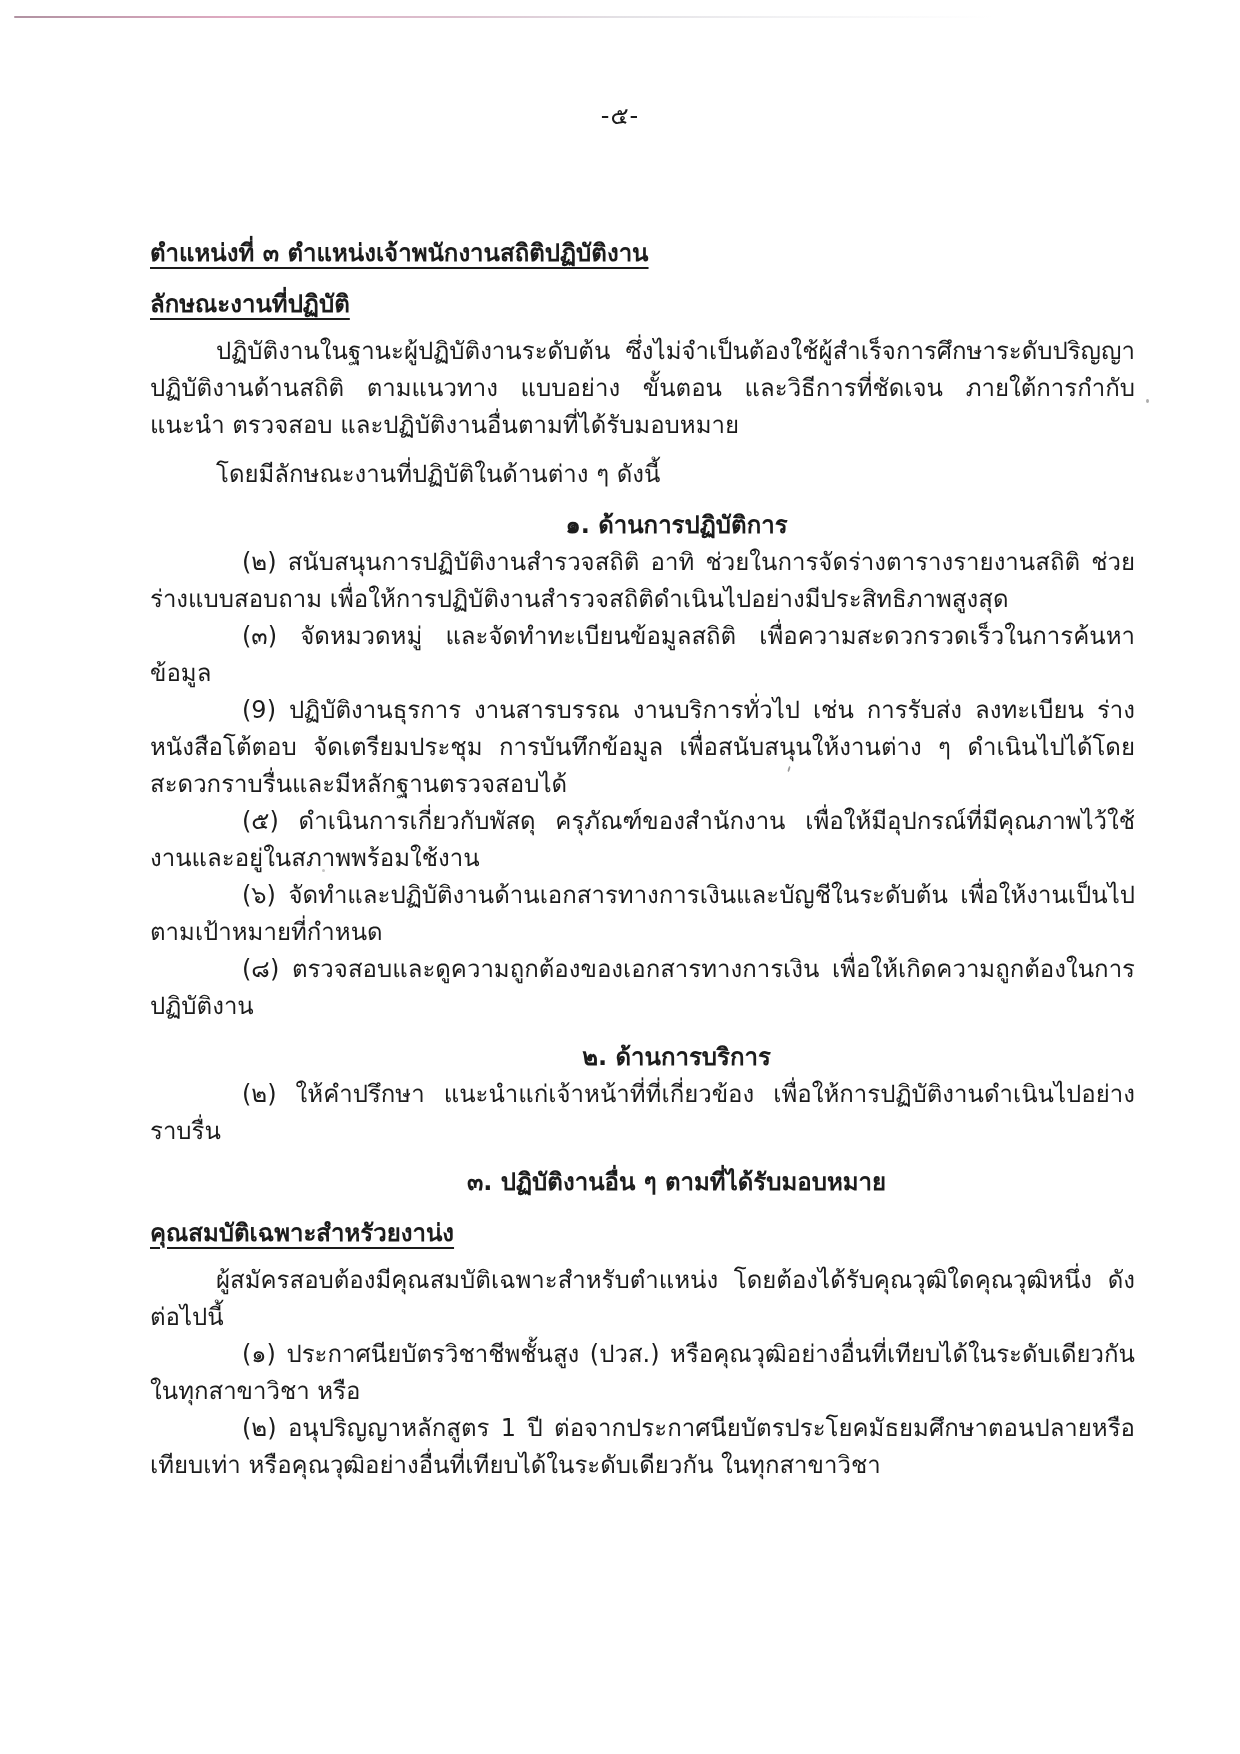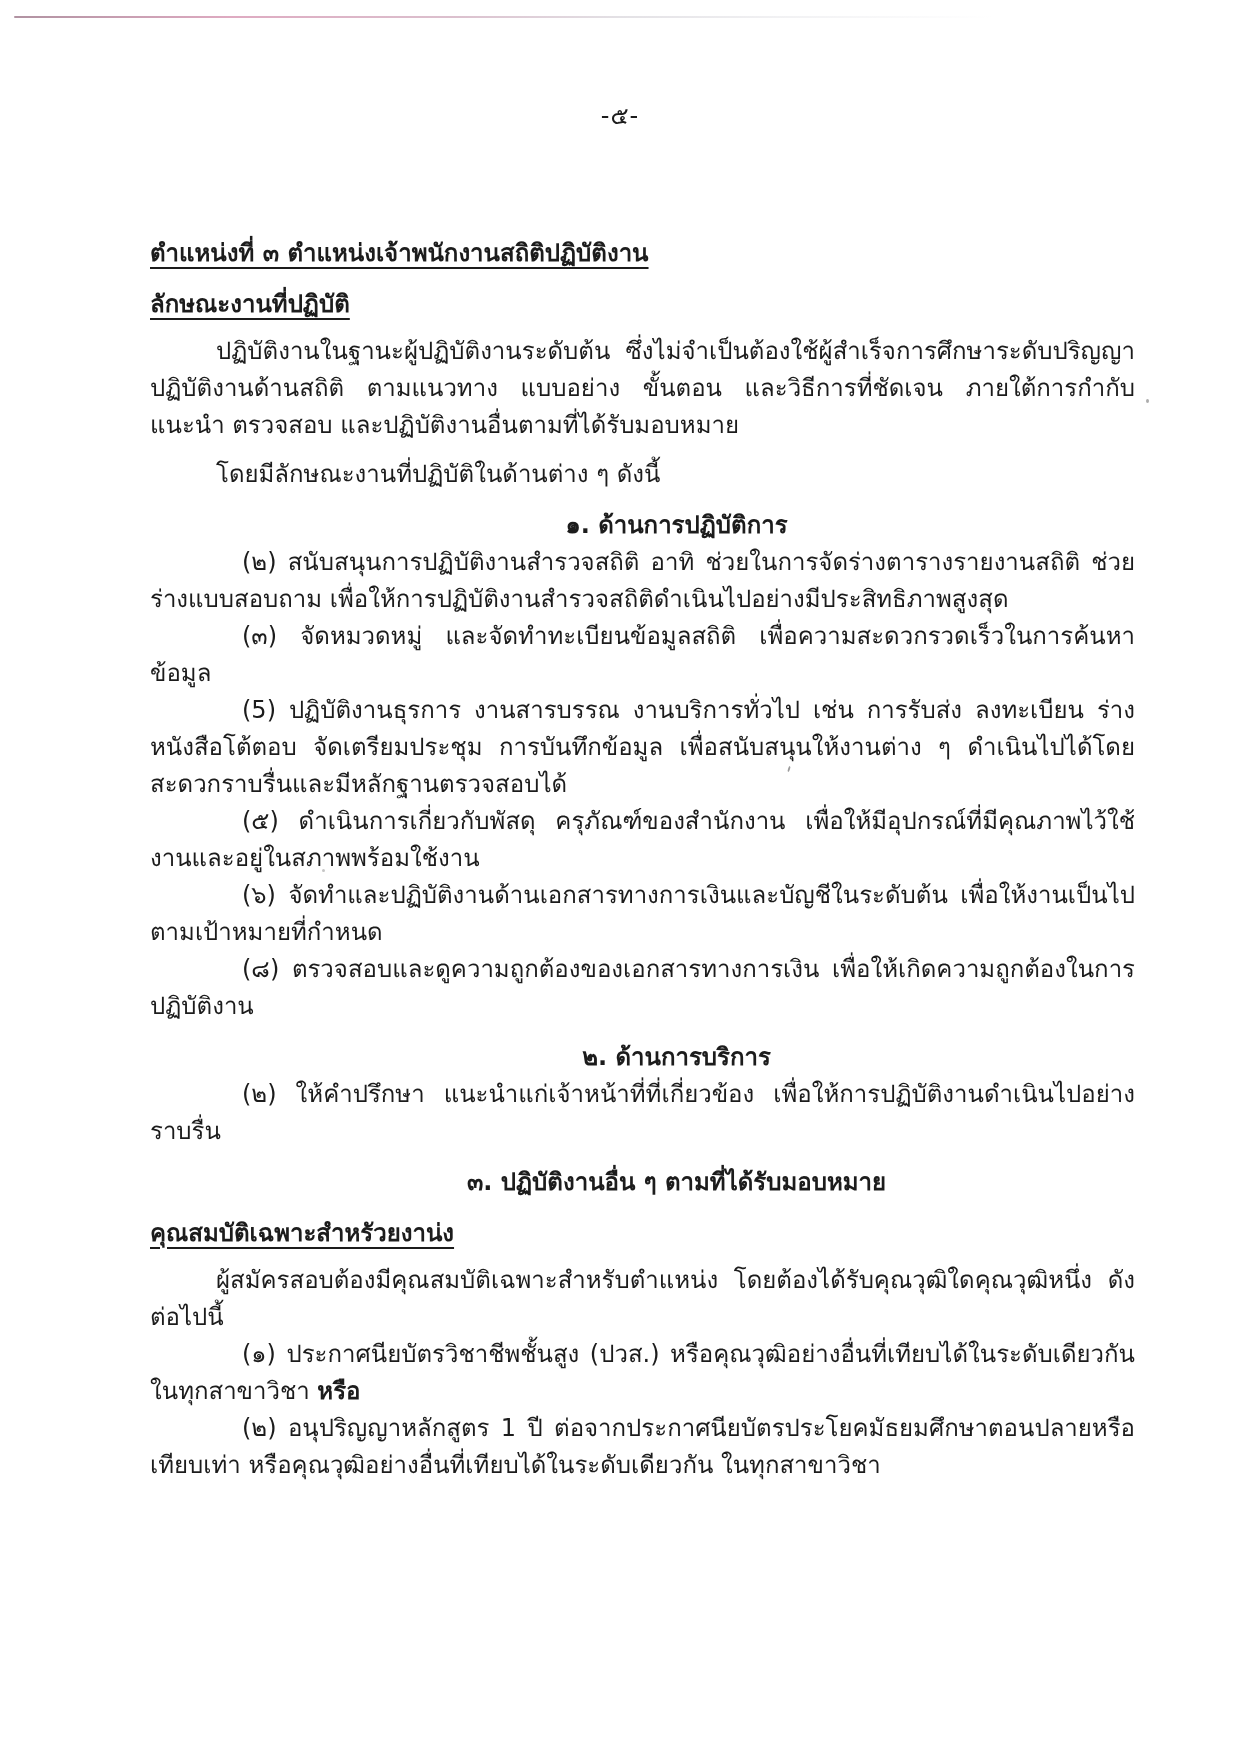--- a/index.html
+++ b/index.html
@@ -63,21 +63,21 @@
   .hd.mid{margin-top:14px;margin-bottom:2px;}
   .para{ text-indent:66px; margin-top:10px !important;}
   .lead{ text-indent:66px; margin-top:12px !important;}
   .sec-head{
     font-weight:bold;
     padding-left:68px;
     margin-top:14px !important;
     text-align:center;
   }
   .item{ text-indent:92px; }
-  .b{ font-weight:bold; }
+  .b{ font-weight:normal; }
 </style>
 </head>
 <body>
 
 <div class="page">
 
   <div class="scan-line"></div>
   <div class="speck s1"></div>
   <div class="speck s2"></div>
   <div class="speck s3"></div>
@@ -90,21 +90,21 @@
 
     <p class="hd mid">ลักษณะงานที่ปฏิบัติ</p>
 
     <p class="para">ปฏิบัติงานในฐานะผู้ปฏิบัติงานระดับต้น ซึ่งไม่จำเป็นต้องใช้ผู้สำเร็จการศึกษาระดับปริญญา ปฏิบัติงานด้านสถิติ ตามแนวทาง แบบอย่าง ขั้นตอน และวิธีการที่ชัดเจน ภายใต้การกำกับ แนะนำ ตรวจสอบ และปฏิบัติงานอื่นตามที่ได้รับมอบหมาย</p>
 
     <p class="lead">โดยมีลักษณะงานที่ปฏิบัติในด้านต่าง ๆ ดังนี้</p>
 
     <p class="sec-head">๑. ด้านการปฏิบัติการ</p>
     <p class="item">(๒) สนับสนุนการปฏิบัติงานสำรวจสถิติ อาทิ ช่วยในการจัดร่างตารางรายงานสถิติ ช่วยร่างแบบสอบถาม เพื่อให้การปฏิบัติงานสำรวจสถิติดำเนินไปอย่างมีประสิทธิภาพสูงสุด</p>
     <p class="item">(๓) จัดหมวดหมู่ และจัดทำทะเบียนข้อมูลสถิติ เพื่อความสะดวกรวดเร็วในการค้นหาข้อมูล</p>
-    <p class="item">(5) ปฏิบัติงานธุรการ งานสารบรรณ งานบริการทั่วไป เช่น การรับส่ง ลงทะเบียน ร่างหนังสือโต้ตอบ จัดเตรียมประชุม การบันทึกข้อมูล เพื่อสนับสนุนให้งานต่าง ๆ ดำเนินไปได้โดยสะดวกราบรื่นและมีหลักฐานตรวจสอบได้</p>
+    <p class="item">(9) ปฏิบัติงานธุรการ งานสารบรรณ งานบริการทั่วไป เช่น การรับส่ง ลงทะเบียน ร่างหนังสือโต้ตอบ จัดเตรียมประชุม การบันทึกข้อมูล เพื่อสนับสนุนให้งานต่าง ๆ ดำเนินไปได้โดยสะดวกราบรื่นและมีหลักฐานตรวจสอบได้</p>
     <p class="item">(๕) ดำเนินการเกี่ยวกับพัสดุ ครุภัณฑ์ของสำนักงาน เพื่อให้มีอุปกรณ์ที่มีคุณภาพไว้ใช้งานและอยู่ในสภาพพร้อมใช้งาน</p>
     <p class="item">(๖) จัดทำและปฏิบัติงานด้านเอกสารทางการเงินและบัญชีในระดับต้น เพื่อให้งานเป็นไปตามเป้าหมายที่กำหนด</p>
     <p class="item">(๘) ตรวจสอบและดูความถูกต้องของเอกสารทางการเงิน เพื่อให้เกิดความถูกต้องในการปฏิบัติงาน</p>
 
     <p class="sec-head">๒. ด้านการบริการ</p>
     <p class="item">(๒) ให้คำปรึกษา แนะนำแก่เจ้าหน้าที่ที่เกี่ยวข้อง เพื่อให้การปฏิบัติงานดำเนินไปอย่างราบรื่น</p>
 
     <p class="sec-head">๓. ปฏิบัติงานอื่น ๆ ตามที่ได้รับมอบหมาย</p>
 
     <p class="hd mid">คุณสมบัติเฉพาะสำหรัวยงาน่ง</p>

